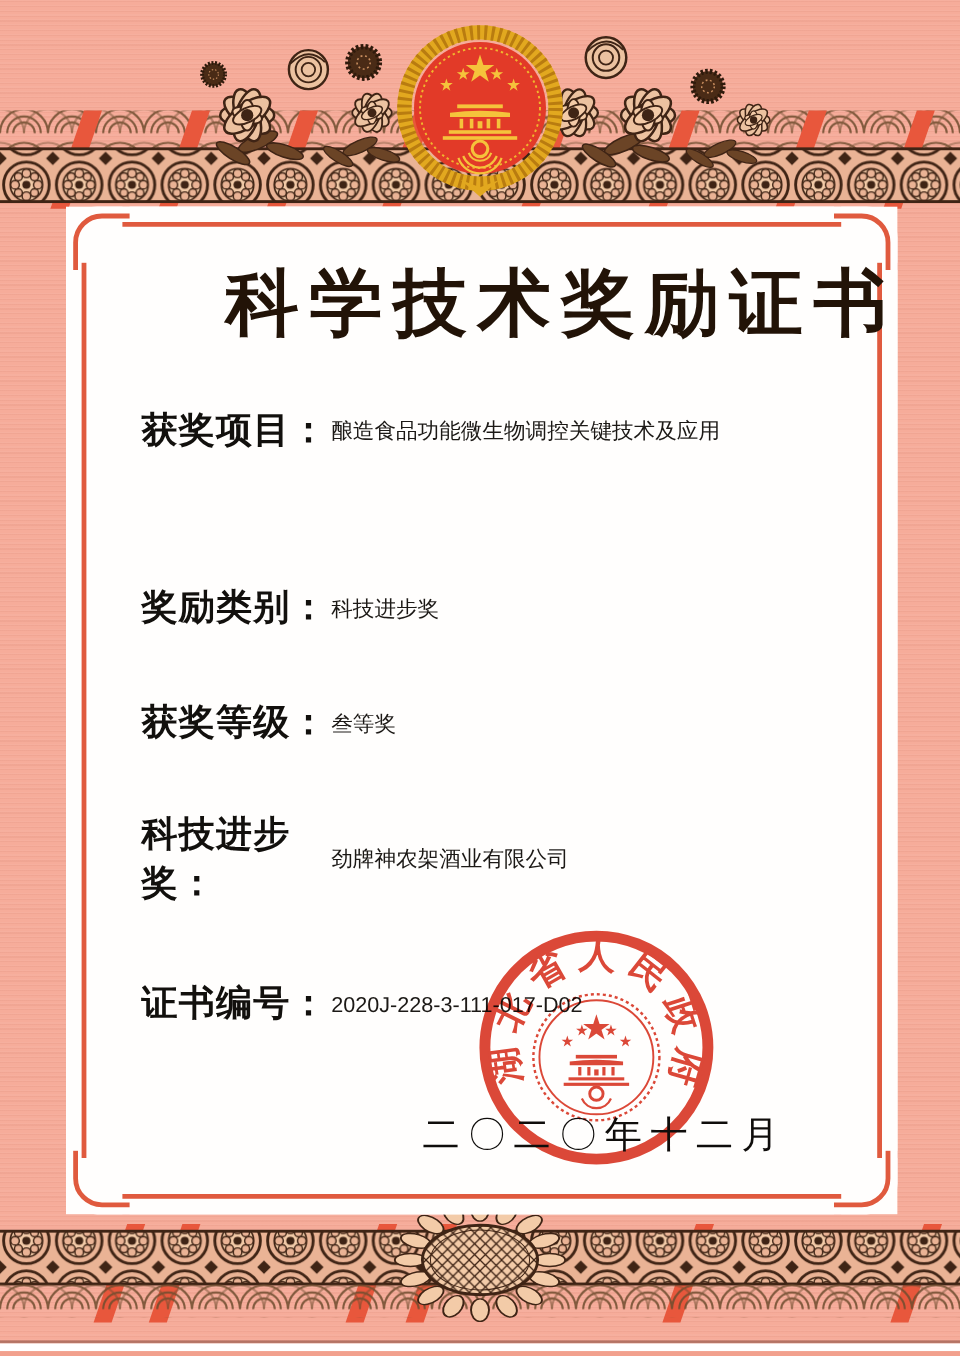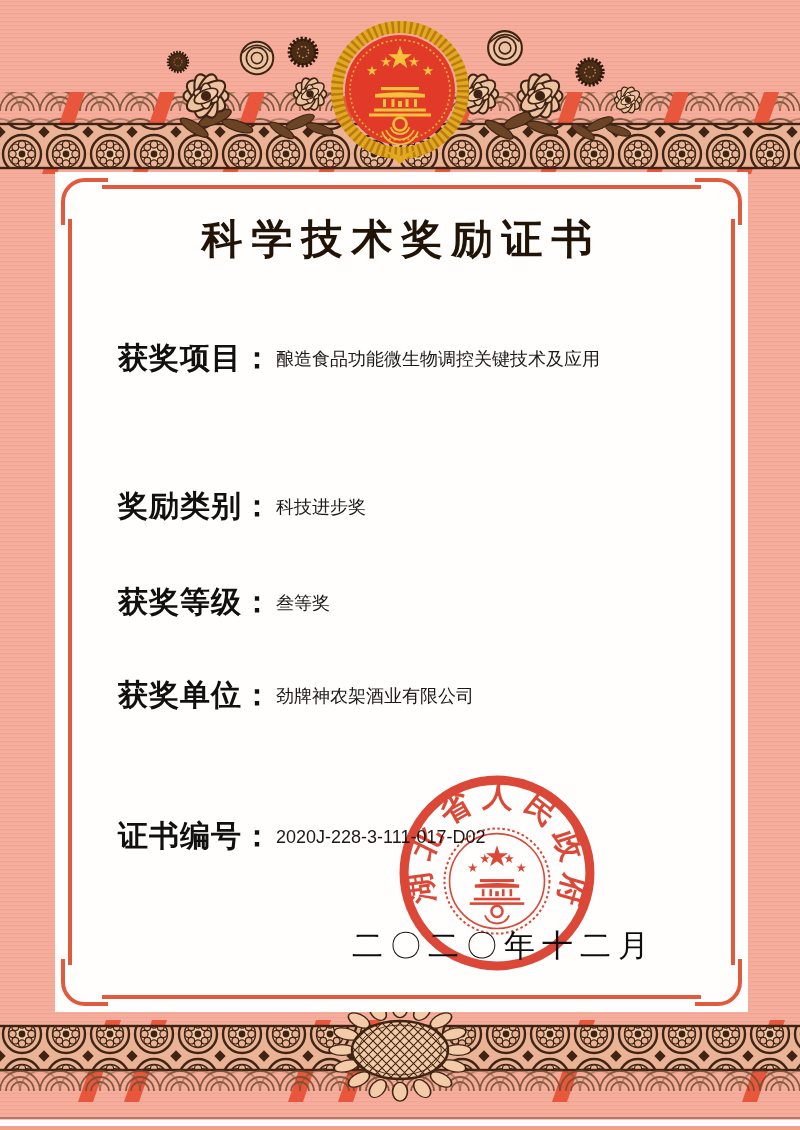--- a/index.html
+++ b/index.html
@@ -4,23 +4,23 @@
 <style>
   html,body{margin:0;padding:0;}
   body{width:800px;height:1130px;font-family:"Liberation Sans",sans-serif;}
   .page{position:relative;width:800px;height:1130px;overflow:hidden;
     background:#f6ac9a;
     background-image:repeating-linear-gradient(0deg, rgba(150,60,40,0.06) 0 1px, rgba(255,255,255,0.04) 1px 2px, transparent 2px 4px);}
   .bg-svg{position:absolute;left:0;top:0;z-index:0;}
   .card{position:absolute;left:55px;top:172px;width:693px;height:840px;background:#fffefd;
     border-radius:26px;z-index:1;}
   .frame-svg{position:absolute;left:0;top:0;}
-  .title{position:absolute;left:0;top:40px;width:100%;margin:0;text-align:center;
+  .title{position:absolute;left:0;top:40px;width:100%;margin:0;text-align:right;
     font-family:"DejaVu Serif","Liberation Serif",serif;font-weight:700;
-    font-size:41px;letter-spacing:9px;color:#221307;z-index:2;}
+    font-size:61px;letter-spacing:9px;color:#221307;z-index:2;}
   .field-row{position:absolute;left:63px;display:flex;align-items:center;z-index:2;}
   .field-label{width:158px;flex:0 0 158px;font-size:30px;font-weight:700;color:#12100d;letter-spacing:1px;}
   .field-value{width:452px;font-size:18px;font-weight:500;color:#1c1916;line-height:1.42;padding-top:2px;}
   .row-0{top:166px;} .row-1{top:314px;} .row-2{top:410px;} .row-3{top:503px;} .row-4{top:644px;}
   .seal{position:absolute;left:396px;top:772px;width:202px;height:202px;z-index:3;
     mix-blend-mode:multiply;opacity:0.93;}
   .cert-date{position:absolute;left:352px;top:925px;z-index:4;font-size:31px;letter-spacing:7px;
     color:#0f0d0b;font-weight:500;white-space:nowrap;}
 </style>
 </head>
@@ -238,21 +238,21 @@
     </div>
     <div class="field-row row-1">
       <span class="field-label">奖励类别：</span>
       <span class="field-value">科技进步奖</span>
     </div>
     <div class="field-row row-2">
       <span class="field-label">获奖等级：</span>
       <span class="field-value">叁等奖</span>
     </div>
     <div class="field-row row-3">
-      <span class="field-label">获奖单位：</span>
+      <span class="field-label">科技进步奖：</span>
       <span class="field-value">劲牌神农架酒业有限公司</span>
     </div>
     <div class="field-row row-4">
       <span class="field-label">证书编号：</span>
       <span class="field-value">2020J-228-3-111-017-D02</span>
     </div>
   </div>
 
   <svg class="seal" width="202" height="202" viewBox="0 0 200 200">
     <defs>

